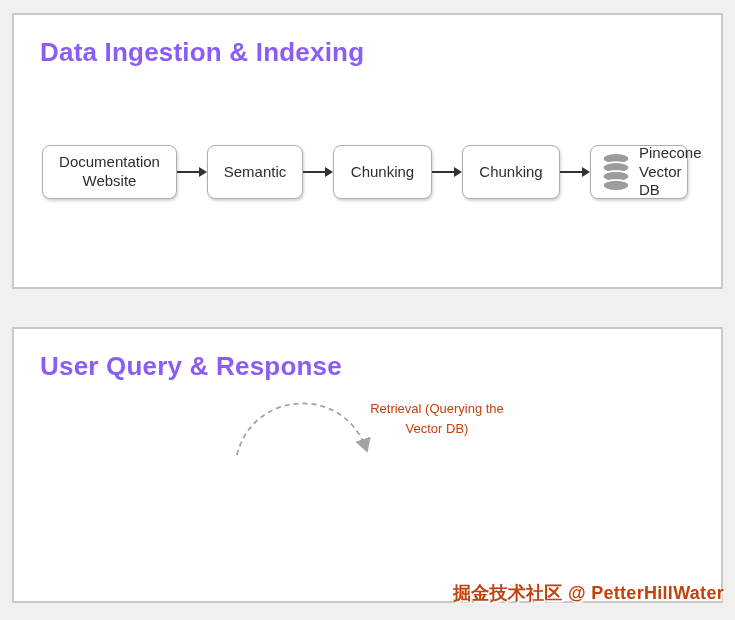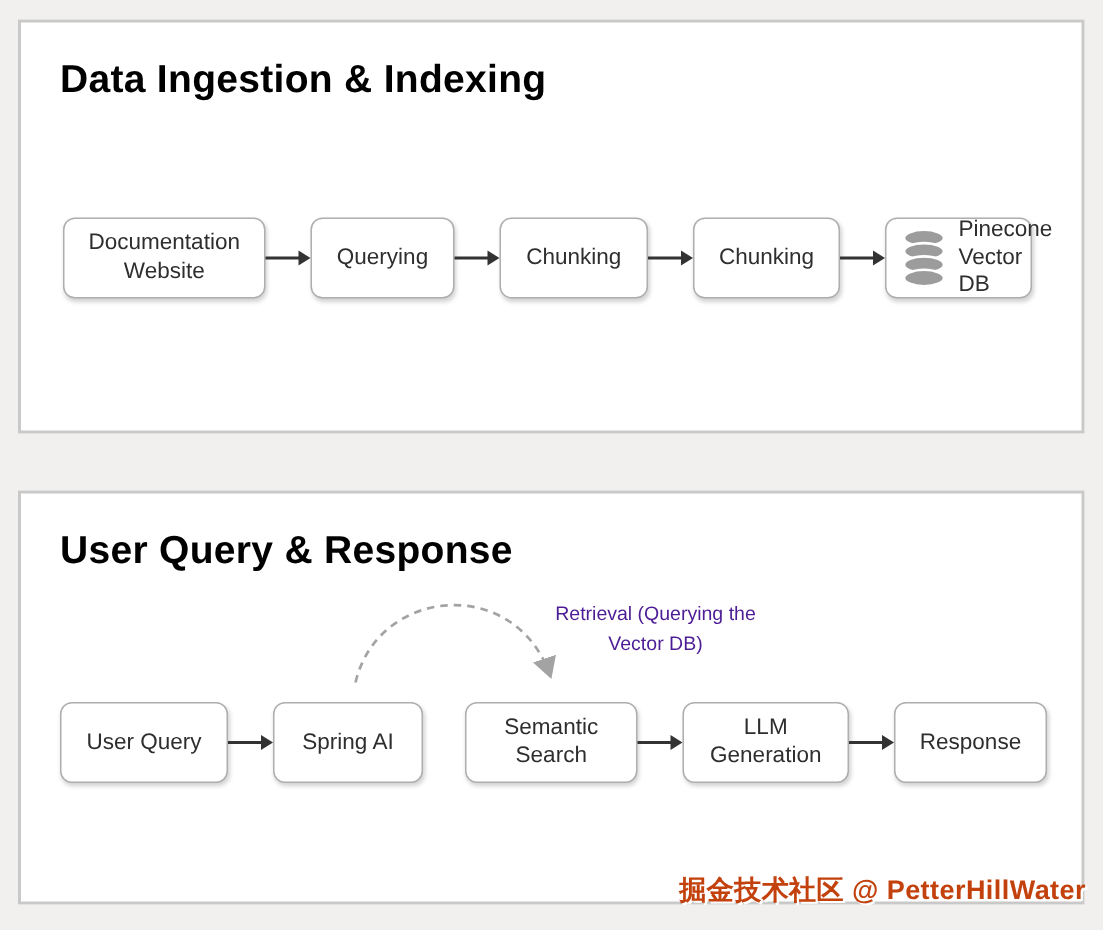--- a/index.html
+++ b/index.html
@@ -18,21 +18,21 @@
     border: 2px solid #c9c9c9;
     box-sizing: border-box;
   }
   #panel1 { top: 13px; }
   #panel2 { top: 327px; }
   .panel-title {
     position: absolute;
     left: 26px; top: 22px;
     font-size: 26px;
     font-weight: bold;
-    color: #000000;
+    color: #8b5cf6;
     letter-spacing: 0.2px;
     white-space: nowrap;
   }
   .flow-row {
     position: absolute;
     display: flex;
     align-items: center;
   }
   #panel1 .flow-row { left: 28px; top: 130px; }
   #panel2 .flow-row { left: 26px; top: 139px; }
@@ -82,21 +82,21 @@
     border-bottom: 5px solid transparent;
   }
   .gap { flex: none; width: 28px; height: 54px; }
   
   .arc-svg { position: absolute; left: 210px; top: 48px; width: 160px; height: 96px; }
   .annotation {
     position: absolute;
     left: 350px; top: 70px;
     width: 146px;
     font-size: 13px;
-    color: #4c1d95;
+    color: #c2410c;
     text-align: center;
     line-height: 1.55;
   }
   .db-icon { flex: none; }
   .watermark {
     position: absolute;
     right: 11px; bottom: 15px;
     font-size: 18px;
     font-weight: 600;
     color: #c2410c;
@@ -110,21 +110,21 @@
 <body>
 
 <div class="panel" id="panel1">
   <div class="panel-title">Data Ingestion &amp; Indexing</div>
   <div class="flow-row">
     <div class="node n-doc">
       <span class="node-label">Documentation Website</span>
     </div>
     <div class="arrow"></div>
     <div class="node n-scraper">
-      <span class="node-label">Querying</span>
+      <span class="node-label">Semantic</span>
     </div>
     <div class="arrow"></div>
     <div class="node n-chunk1">
       <span class="node-label">Chunking</span>
     </div>
     <div class="arrow"></div>
     <div class="node n-chunk2">
       <span class="node-label">Chunking</span>
     </div>
     <div class="arrow"></div>
@@ -149,36 +149,15 @@
     <defs>
       <marker id="dashArrowHead" markerWidth="9" markerHeight="9" refX="7" refY="4.5" orient="auto">
         <path d="M0,0 L8,4.5 L0,9 Z" fill="#a3a3a3"></path>
       </marker>
     </defs>
     <path d="M 13 78 C 28 14, 120 6, 143 74" fill="none" stroke="#a3a3a3" stroke-width="1.8" stroke-dasharray="5 4" marker-end="url(#dashArrowHead)"></path>
   </svg>
 
   <div class="annotation">Retrieval (Querying the Vector DB)</div>
 
-  <div class="flow-row">
-    <div class="node n-uq">
-      <span class="node-label">User Query</span>
-    </div>
-    <div class="arrow"></div>
-    <div class="node n-spring">
-      <span class="node-label">Spring AI</span>
-    </div>
-    <div class="gap"></div>
-    <div class="node n-sem">
-      <span class="node-label">Semantic Search</span>
-    </div>
-    <div class="arrow"></div>
-    <div class="node n-llm">
-      <span class="node-label">LLM Generation</span>
-    </div>
-    <div class="arrow"></div>
-    <div class="node n-resp">
-      <span class="node-label">Response</span>
-    </div>
-  </div>
 </div>
 
 <div class="watermark">掘金技术社区 @ PetterHillWater</div>
 
 </body></html>

